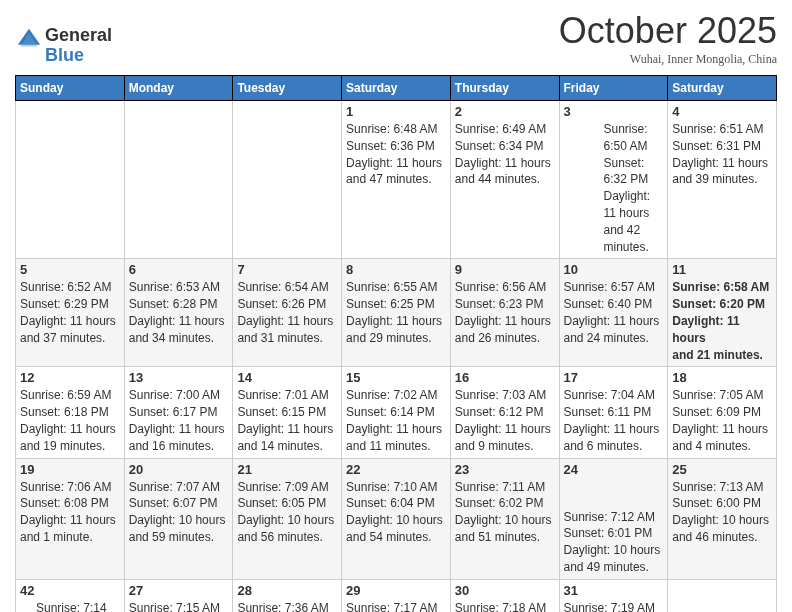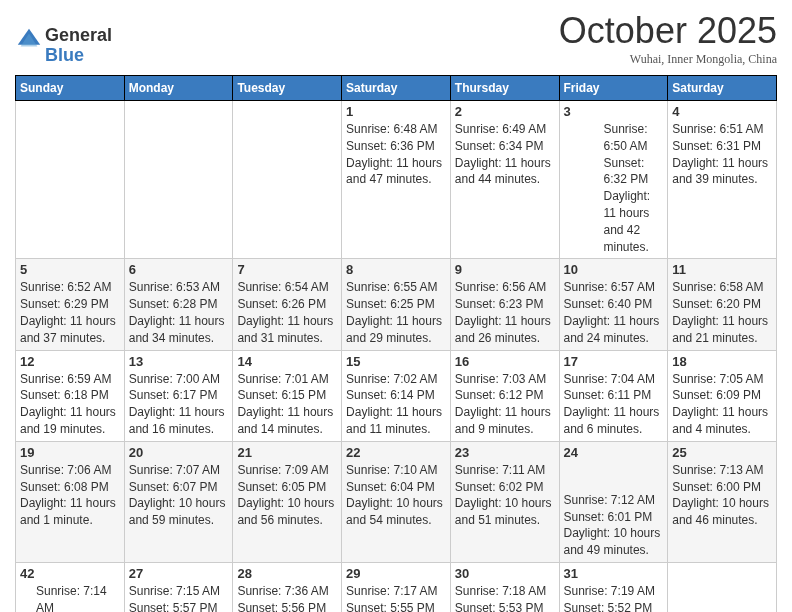--- a/index.html
+++ b/index.html
@@ -203,21 +203,21 @@
           </td>
           <td>
             <span class="day-num">10</span>
             <div class="day-info" style="white-space: pre-line;">Sunrise: 6:57 AM
 Sunset: 6:40 PM
 Daylight: 11 hours
 and 24 minutes.</div>
           </td>
           <td>
             <span class="day-num">11</span>
-            <div class="day-info" style="white-space: pre-line;">Sunrise: 6:58 AM
+            <div class="day-info" style="white-space: pre-line; font-weight: bold;">Sunrise: 6:58 AM
 Sunset: 6:20 PM
 Daylight: 11 hours
 and 21 minutes.</div>
           </td>
         </tr>
         <tr>
           <td>
             <span class="day-num">12</span>
             <div class="day-info" style="white-space: pre-line;">Sunrise: 6:59 AM
 Sunset: 6:18 PM

